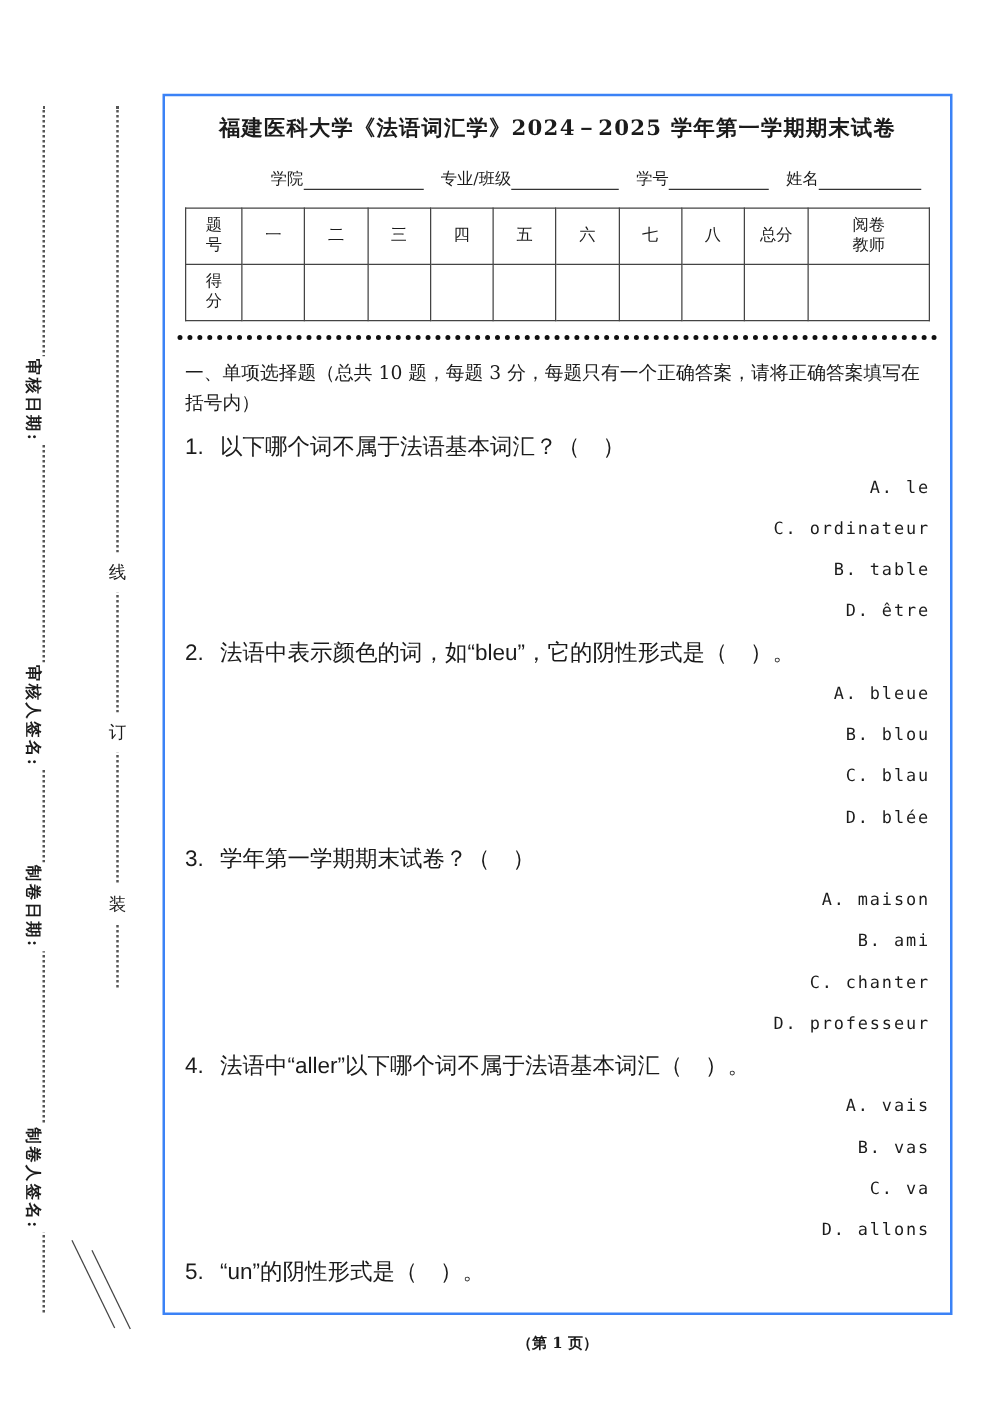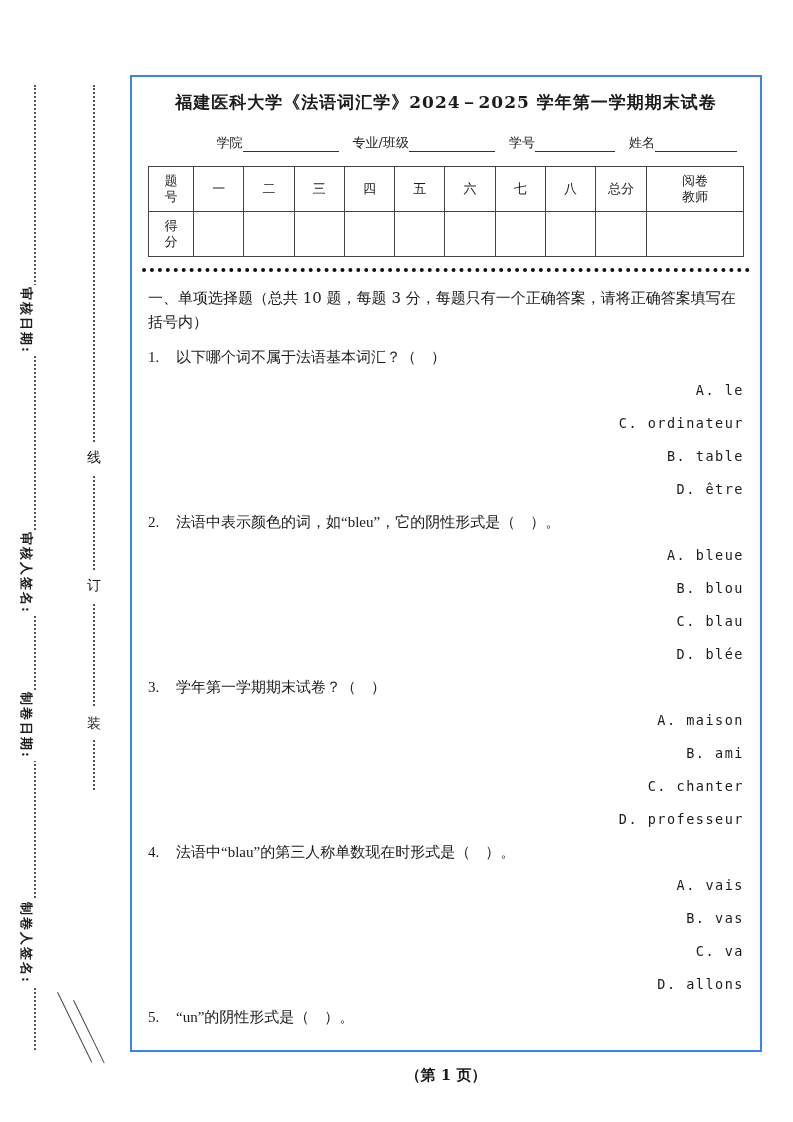--- a/index.html
+++ b/index.html
@@ -59,31 +59,31 @@
   td.col-first{width:42px;}
   td.col-total{width:48px;}
   td.col-grader{width:94px;}
   .dotted-sep{margin:11px -6px 0 -6px;height:0;border-top:4px dotted #111;}
   .section-heading{
     margin-top:14px;font-size:15px;line-height:24px;
     font-family:"DejaVu Serif","Liberation Serif",serif;
   }
   .questions{margin-top:7px;}
   .q-line{
-    height:33px;line-height:33px;font-size:15px;white-space:nowrap;
-    font-family:Liberation Serif, serif;
+    height:33px;line-height:33px;font-size:18px;white-space:nowrap;
+    font-family:Liberation Sans, sans-serif;
   }
   .q-num{display:inline-block;min-width:28px;}
   .opt{
     font-family:"DejaVu Sans Mono","Liberation Mono",monospace;
     font-size:13.5px;letter-spacing:1.5px;text-align:right;
   }
   .page-footer{
     position:absolute;left:130px;top:1066px;width:632px;text-align:center;
-    font-size:15px;font-weight:bold;
+    font-size:12px;font-weight:bold;
     font-family:"DejaVu Serif","Liberation Serif",serif;
   }
 </style>
 </head>
 <body>
 
 <div class="dotline" id="dotline-1"></div>
 <div class="dotline" id="dotline-2"></div>
 
 <div class="side-label" id="side-label-0">审核日期:</div>
@@ -186,21 +186,21 @@
         <span class="q-num">3.</span><span>学年第一学期期末试卷？（　）</span>
       </div>
       <div class="q-line opt">A. maison</div>
       <div class="q-line opt">B. ami</div>
       <div class="q-line opt">C. chanter</div>
       <div class="q-line opt">D. professeur</div>
     </div>
 
     <div>
       <div class="q-line">
-        <span class="q-num">4.</span><span>法语中“blau”的第三人称单数现在时形式是（　）。</span>
+        <span class="q-num">4.</span><span>法语中“aller”以下哪个词不属于法语基本词汇（　）。</span>
       </div>
       <div class="q-line opt">A. vais</div>
       <div class="q-line opt">B. vas</div>
       <div class="q-line opt">C. va</div>
       <div class="q-line opt">D. allons</div>
     </div>
 
     <div>
       <div class="q-line">
         <span class="q-num">5.</span><span>“un”的阴性形式是（　）。</span>

